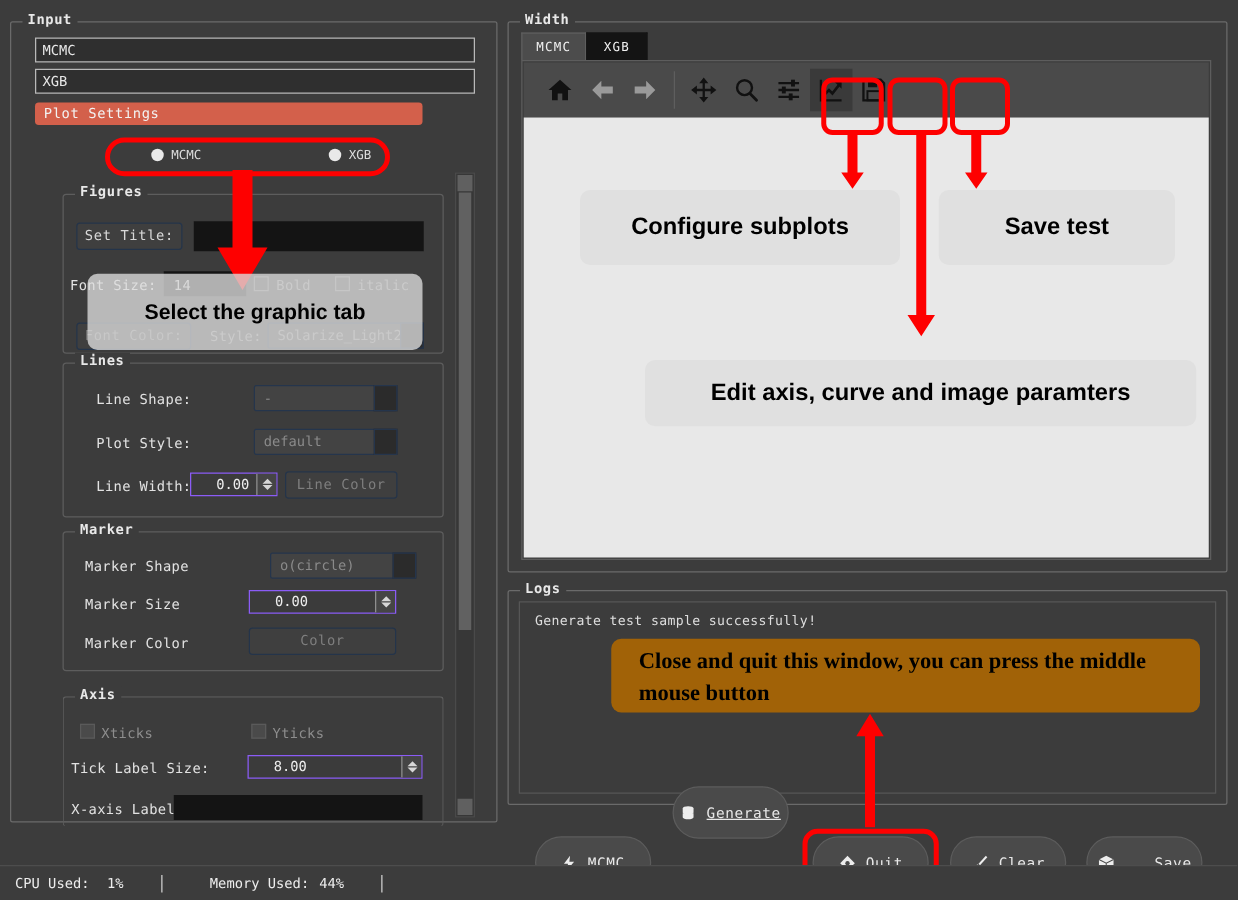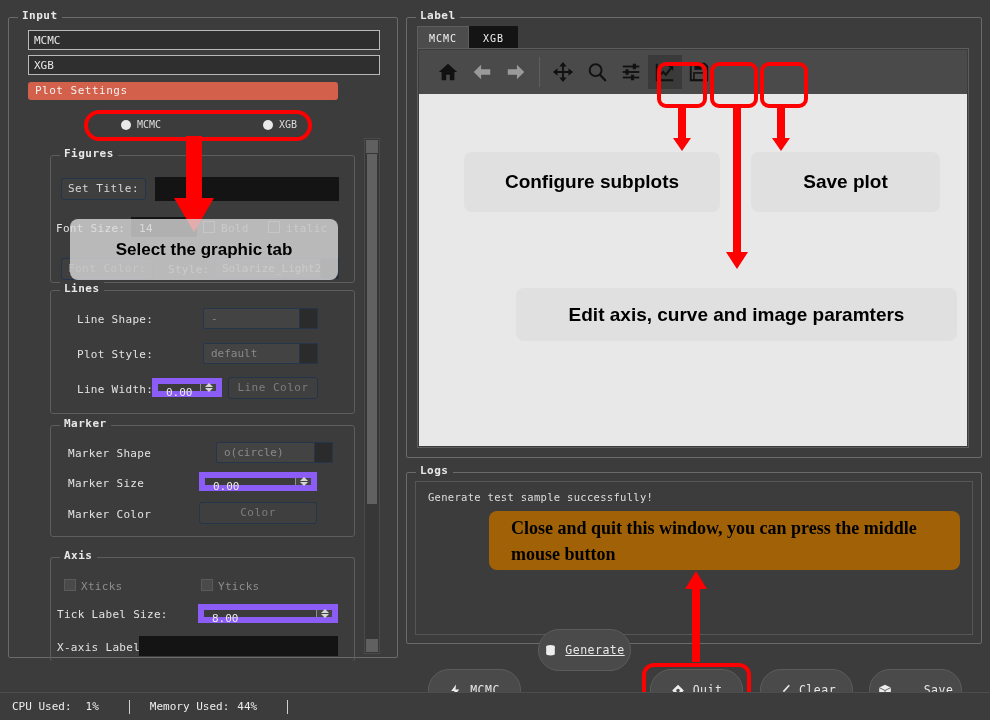--- a/index.html
+++ b/index.html
@@ -126,25 +126,25 @@
     line-height: 19px;
   }
   .combo .arrowbox {
     position: absolute; right: -1px; top:-1px; bottom:-1px; width: 19px;
     background: #2b2b2b; border: 1px solid #25354c;
   }
 
   .spin {
     position: absolute;
     background: #3b3b3b;
-    border: 6px solid #8b5cf6;
+    border: 1px solid #8b5cf6;
     color: #ededed;
     font-size: 11px;
     font-family: "DejaVu Sans Mono", monospace;
-    padding-left: 8px;
+    padding-left: 20px;
     line-height: 17px;
   }
   .spin .updown {
     position: absolute; right: 0; top: 0; bottom: 0; width: 16px;
     background: #454545; border-left: 1px solid #8e8e8e;
     display: flex; flex-direction: column; align-items: center; justify-content: center;
   }
   .spin .updown i {
     display:block; width:0; height:0; border-left: 4px solid transparent;
     border-right: 4px solid transparent;
@@ -372,21 +372,21 @@
   <div class="arrow-btn" style="bottom:1px;"></div>
 </div>
 
 <svg class="arrow" style="left:172px; top:136px; width:44px; height:100px;" viewBox="0 0 44 100">
   <polygon points="14,0 30,0 30,62 42,62 22,96 2,62 14,62" fill="#fe0000"></polygon>
 </svg>
 
 <div class="callout ghost" style="left:70px; top:219px; width:268px; height:61px; font-size:17px;">Select the graphic tab</div>
 
 <div class="group" id="output-panel">
-  <div class="legend">Label</div>
+  <div class="legend">Width</div>
 
   <div class="tabbar">
     <div class="tab inactive" style="left:0; width:52px;">MCMC</div>
     <div class="tab active" style="left:52px; width:49px;">XGB</div>
   </div>
 
   <div class="plotframe">
     <div class="mpl-toolbar">
       <div style="width:12px"></div>
 
@@ -461,21 +461,21 @@
   <polygon points="6,0 14,0 14,30 19,30 10,43 1,30 6,30" fill="#fe0000"></polygon>
 </svg>
 <svg class="arrow" style="left:725px; top:108px; width:24px; height:162px;" viewBox="0 0 24 162">
   <polygon points="8,0 16,0 16,144 23,144 12,161 1,144 8,144" fill="#fe0000"></polygon>
 </svg>
 <svg class="arrow" style="left:771px; top:108px; width:20px; height:44px;" viewBox="0 0 20 44">
   <polygon points="6,0 14,0 14,30 19,30 10,43 1,30 6,30" fill="#fe0000"></polygon>
 </svg>
 
 <div class="callout" style="left:464px; top:152px; width:256px; height:60px; font-size:19px;">Configure subplots</div>
-<div class="callout" style="left:751px; top:152px; width:189px; height:60px; font-size:19px;">Save plot</div>
+<div class="callout" style="left:751px; top:152px; width:189px; height:60px; font-size:19px;">Save test</div>
 <div class="callout" style="left:516px; top:288px; width:441px; height:53px; font-size:19px;">Edit axis, curve and image paramters</div>
 
 <div class="group" id="logs-panel">
   <div class="legend">Logs</div>
   <div class="logbox">Generate test sample successfully!</div>
 </div>
 
 <div class="callout grey" style="left:489px; top:511px; width:471px; height:59px; font-size:18px; padding:0 22px; text-align:left; justify-content:flex-start; line-height:26px;">Close and quit this window, you can press the middle mouse button</div>
 <svg class="arrow" style="left:684px; top:570px; width:24px; height:92px;" viewBox="0 0 24 92">
   <polygon points="8,92 16,92 16,19 23,19 12,1 1,19 8,19" fill="#fe0000"></polygon>
@@ -520,16 +520,16 @@
     <polyline points="2,7 12,12 22,7" fill="none" stroke="#4a4a4a" stroke-width="1.4"></polyline>
     <line x1="12" y1="12" x2="12" y2="22" stroke="#4a4a4a" stroke-width="1.4"></line>
   </svg>
   <span>Save</span>
 </div>
 
 <div id="statusbar">
   <span style="margin-left:2px;">CPU Used:</span>
   <span style="margin-left:14px;">1%</span>
   <span class="divider-v" style="margin-left:30px;"></span>
-  <span style="margin-left:20px;">Memory Used:</span>
+  <span style="margin-left:38px;">Memory Used:</span>
   <span style="margin-left:8px;">44%</span>
   <span class="divider-v" style="margin-left:30px;"></span>
 </div>
 
 </body></html>

